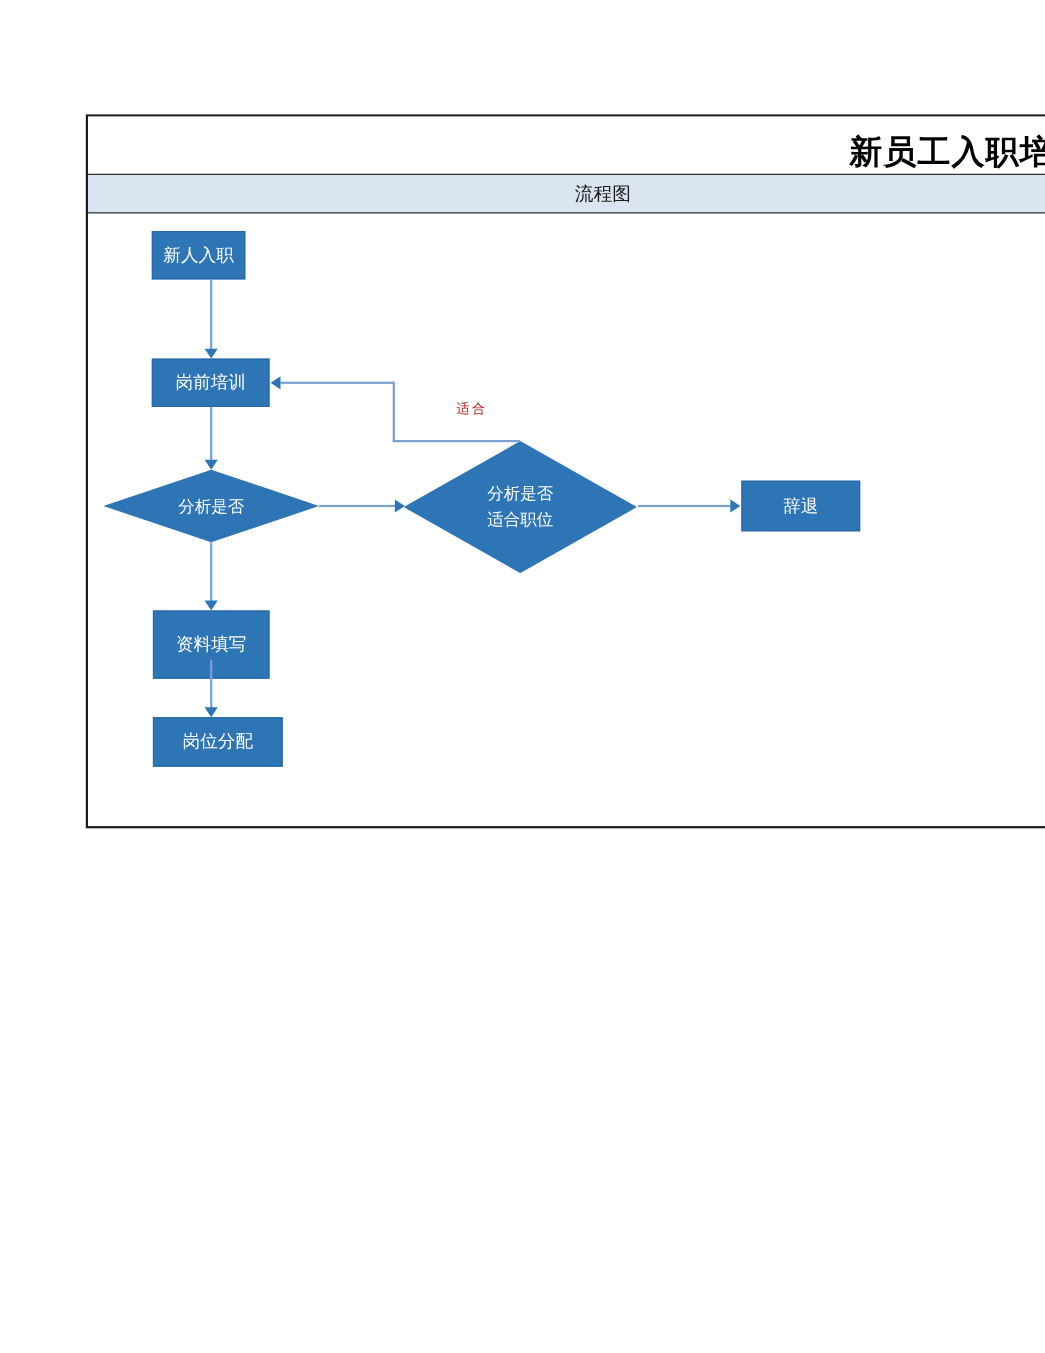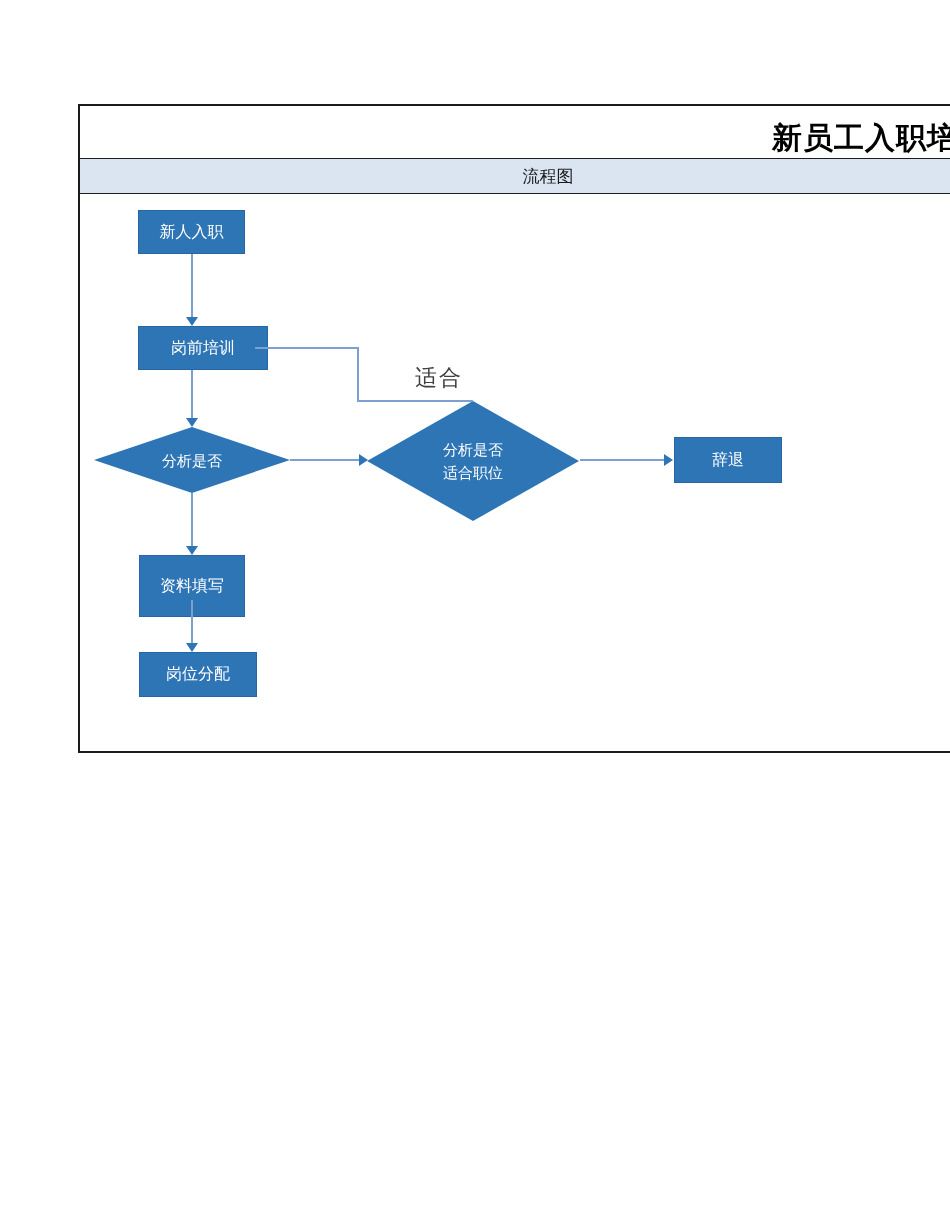--- a/index.html
+++ b/index.html
@@ -99,43 +99,43 @@
     border-left: 9px solid var(--arrowhead, #2e75b6);
   }
   .arrow.left {
     border-top: 6px solid transparent;
     border-bottom: 6px solid transparent;
     border-right: 9px solid var(--arrowhead, #2e75b6);
   }
   .edge-label {
     position: absolute;
     font-family: "Liberation Serif", "DejaVu Serif", serif;
-    font-size: 22px;
-    color: #404040;
+    font-size: 12px;
+    color: #b91c1c;
     letter-spacing: 2px;
   }
 </style>
 </head>
 <body>
 
 <div class="frame">
 
   <div class="title-row">
     <div class="doc-title">新员工入职培训</div>
   </div>
 
   <div class="header-row">
     <span>流程图</span>
   </div>
 
-  <div class="node-box" style="left:58px; top:104px; width:107px; height:44px;">
+  <div class="node-box" style="left:58px; top:104px; width:85px; height:44px;">
     <span>新人入职</span>
   </div>
 
-  <div class="node-box" style="left:58px; top:220px; width:130px; height:44px;">
+  <div class="node-box" style="left:58px; top:220px; width:107px; height:44px;">
     <span>岗前培训</span>
   </div>
 
   <div class="node-diamond" style="left:14px; top:321px; width:196px; height:66px;">
     <span>分析是否</span>
   </div>
 
   <div class="node-diamond" style="left:287px; top:295px; width:212px; height:120px;">
     <span>分析是否</span>
     <span>适合职位</span>

